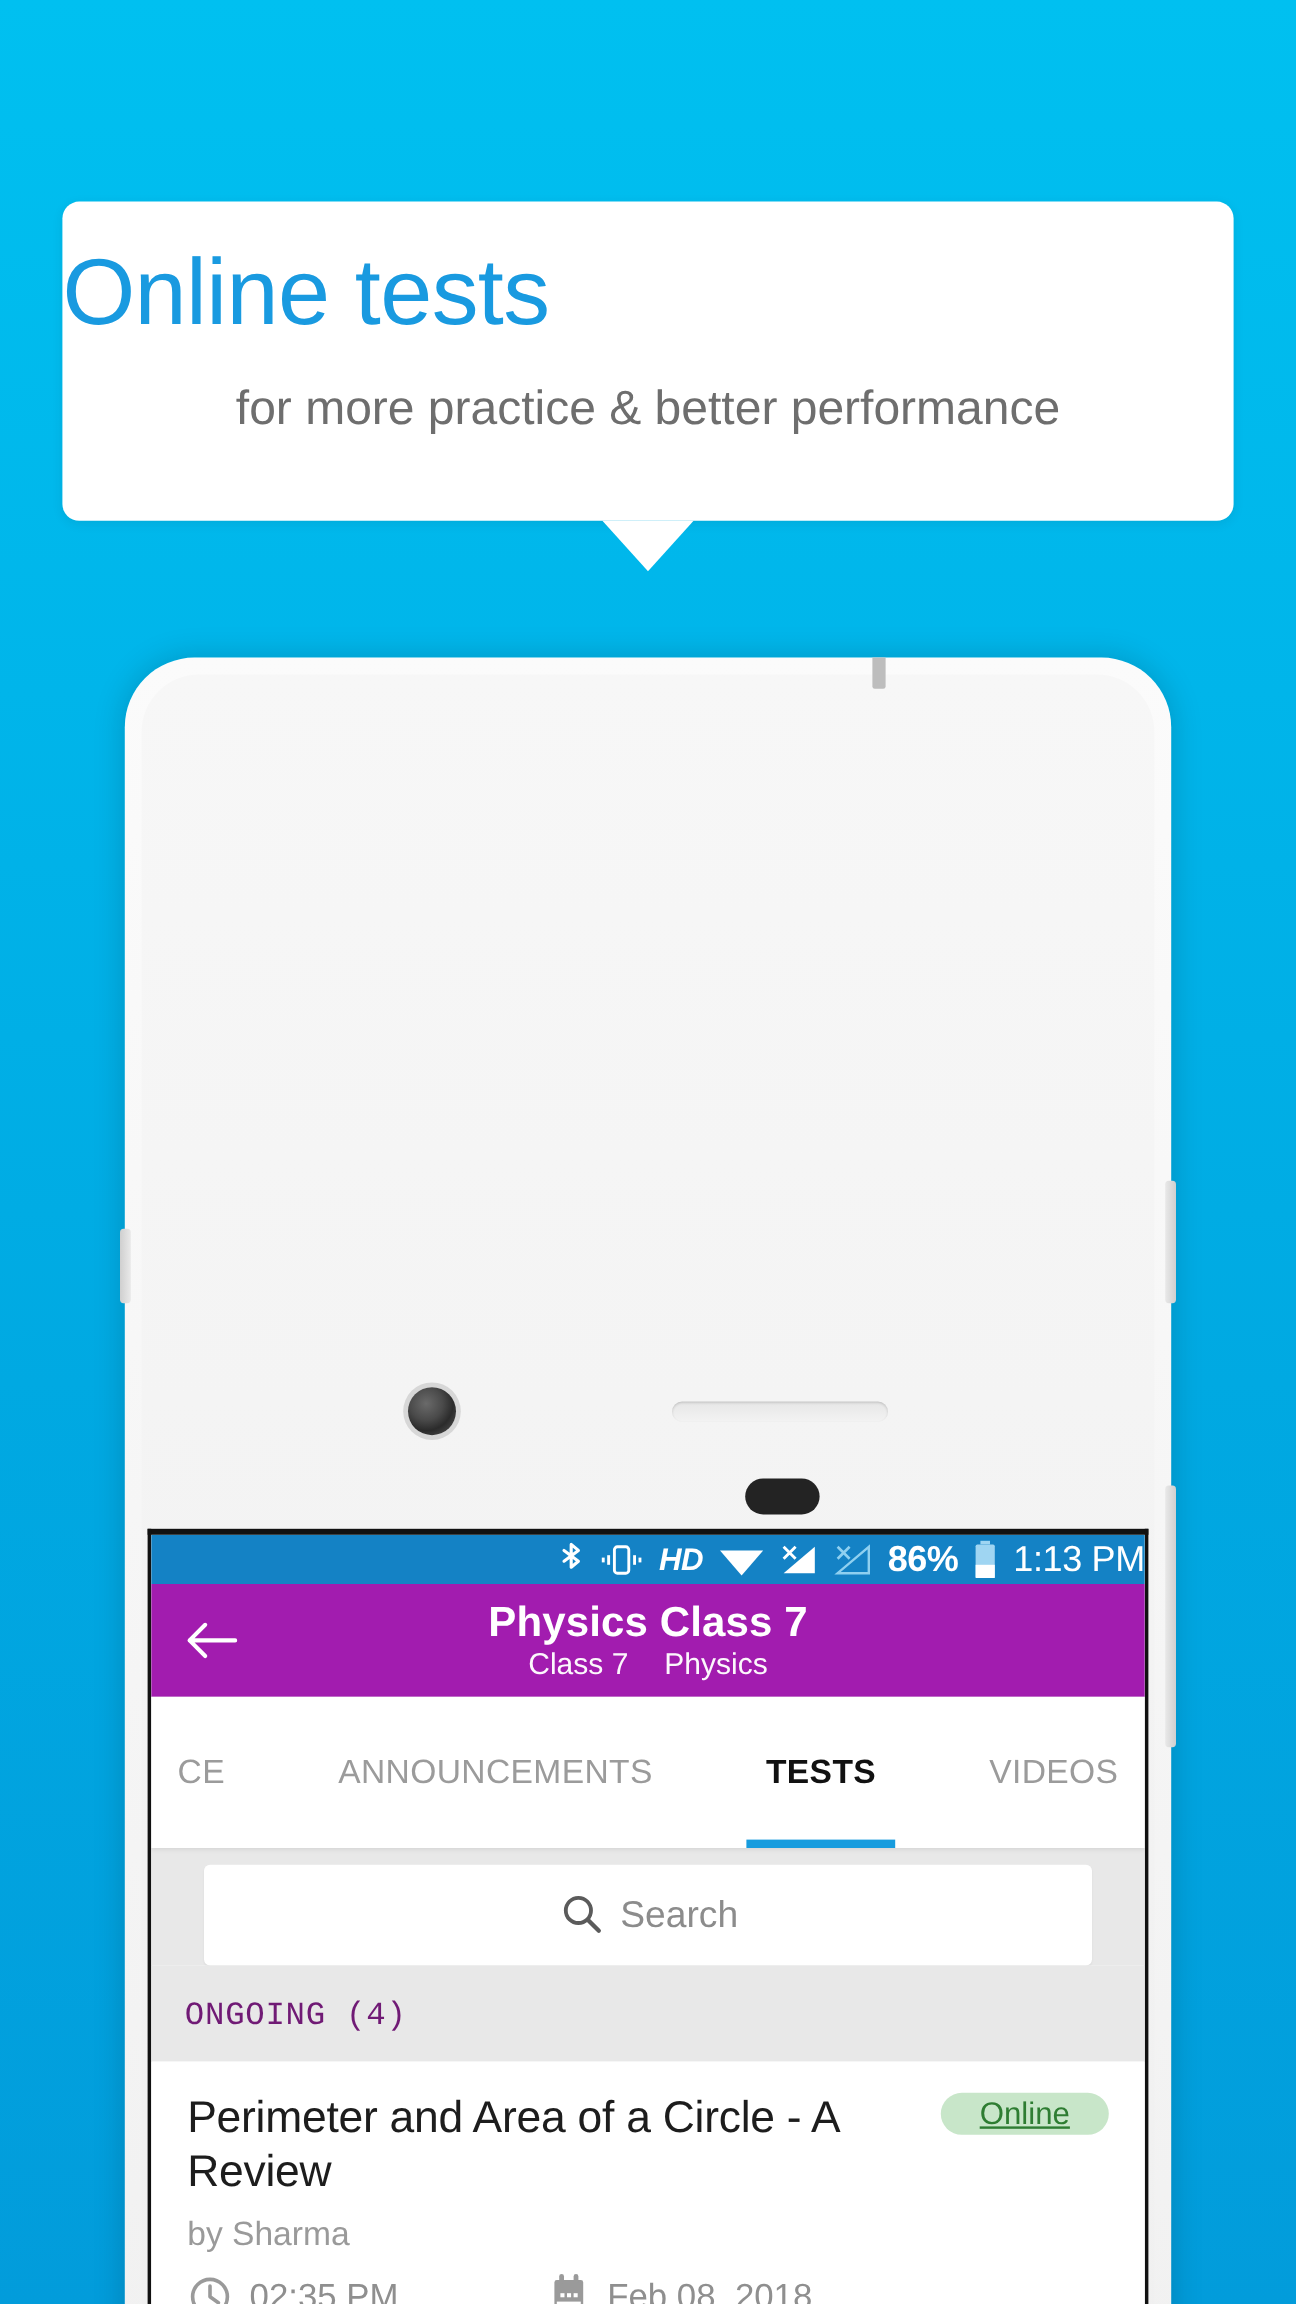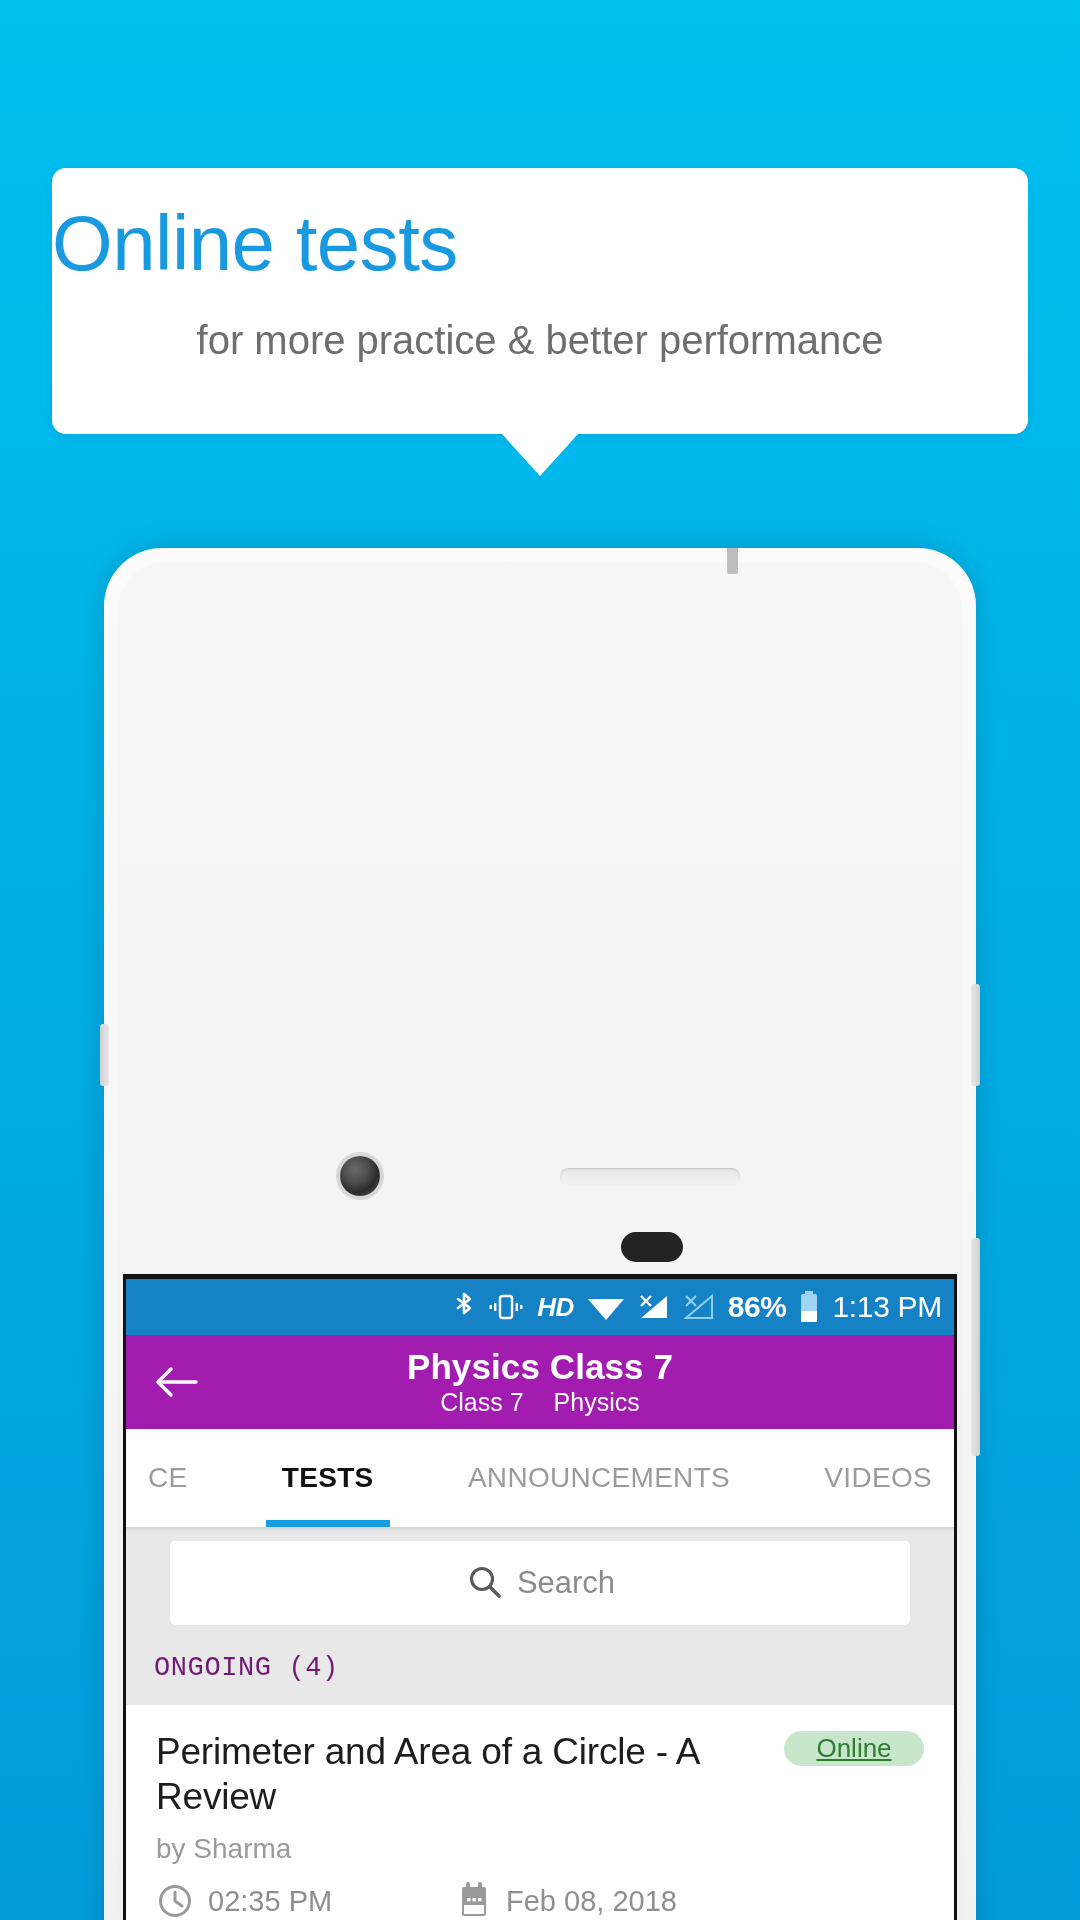--- a/index.html
+++ b/index.html
@@ -112,26 +112,25 @@
     width:834px; height:694px;
     background:#ffffff;
     overflow:hidden;
     border-top:5px solid #111;
     border-left:3px solid #111;
     border-right:3px solid #111;
   }
 
   
   #statusbar{
-    height:56px;
+    height:41px;
     background:#1482C5;
     display:flex;
     align-items:center;
     justify-content:flex-end;
-    padding-right:12px;
     gap:13px;
     color:#ffffff;
   }
   #statusbar .sicon{ display:flex; align-items:center; }
   #hd-label{ font-size:26px; font-style:italic; font-weight:700; letter-spacing:-.5px; }
   #battery-pct{ font-size:30px; font-weight:700; letter-spacing:-.5px; }
   #clock{ font-size:30px; font-weight:500; letter-spacing:-.3px; }
 
   
   #appbar{
@@ -149,21 +148,21 @@
   }
   #appbar-titles{ width:100%; text-align:center; padding-left:0; }
   #appbar-title{
     color:#ffffff; font-size:35px; font-weight:700; letter-spacing:.1px; line-height:1.12;
   }
   #appbar-subwrap{ display:flex; justify-content:center; gap:30px; margin-top:2px; }
   .appbar-sub{ color:#ffffff; font-size:25px; font-weight:400; opacity:.97; }
 
   
   #tabs{
-    height:98px;
+    height:126px;
     background:#ffffff;
     display:flex;
     align-items:center;
     justify-content:space-between;
     padding:0 22px;
     position:relative;
     box-shadow:0 2px 4px rgba(0,0,0,.10);
   }
   .tab{
     font-size:28px;
@@ -301,22 +300,22 @@
         <div id="appbar-title">Physics Class 7</div>
         <div id="appbar-subwrap">
           <span class="appbar-sub">Class 7</span>
           <span class="appbar-sub">Physics</span>
         </div>
       </div>
     </div>
 
     <div id="tabs">
       <div class="tab">CE</div>
+      <div class="tab">ANNOUNCEMENTS</div>
       <div class="tab active">TESTS</div>
-      <div class="tab">ANNOUNCEMENTS</div>
       <div class="tab">VIDEOS</div>
     </div>
 
     <div id="search-zone">
       <div id="search-box">
         <span>
           <svg width="40" height="40" viewBox="0 0 40 40">
             <circle cx="17" cy="16" r="10.5" fill="none" stroke="#5B5B5B" stroke-width="3.2"></circle>
             <path d="M25 24 L34 33" stroke="#5B5B5B" stroke-width="3.6" stroke-linecap="round"></path>
           </svg>

